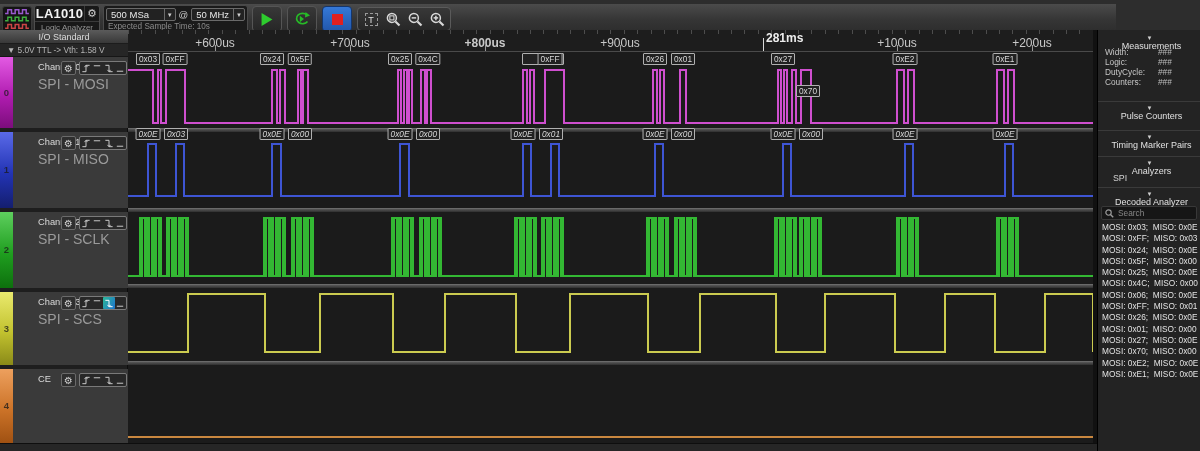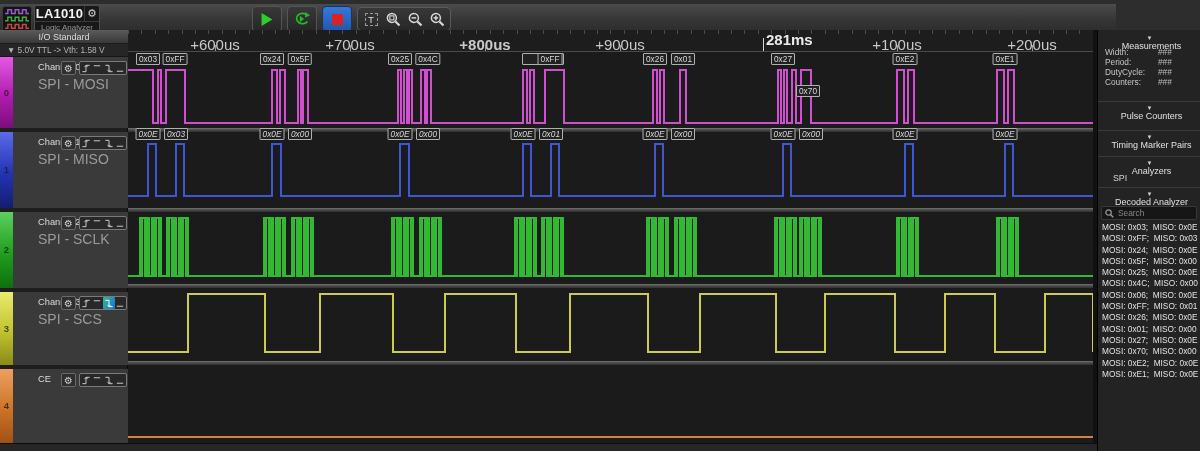--- a/index.html
+++ b/index.html
@@ -55,21 +55,21 @@
   .trig-group{position:absolute;left:79px;top:4px;width:48px;height:14px;background:#282828;
     border:1px solid #7a7a7a;border-radius:2px;display:flex;}
   .trig-btn{flex:1;display:flex;align-items:center;justify-content:center;cursor:pointer;border-radius:1px;}
   .trig-btn.active{background:linear-gradient(120deg,#2bb896,#1e74cf);}
 
   
   .wave-area{position:absolute;left:128px;top:30px;width:965px;height:413px;background:#1b1b1b;}
   .axis{position:absolute;left:0;top:0;width:965px;height:22px;background:#1d1d1d;border-bottom:1px solid #4a4a4a;}
   .axis-minor{position:absolute;left:0;top:0;width:100%;height:4px;
     background:repeating-linear-gradient(90deg,#4d4d4d 0 1px,transparent 1px 13.4px);}
-  .axis-label{position:absolute;top:6px;transform:translateX(-50%);color:#c9c9c9;font-size:15px;white-space:nowrap;}
+  .axis-label{position:absolute;top:6px;transform:translateX(-50%);color:#c9c9c9;font-size:12px;white-space:nowrap;}
   .axis-label.major{transform:none;top:1px;color:#ececec;font-weight:bold;}
   .axis-tick{position:absolute;bottom:0;width:1px;height:6px;background:#9a9a9a;}
   .axis-tick.major{height:13px;background:#d8d8d8;}
   .track{position:absolute;left:0;width:965px;}
   .track svg{position:absolute;left:0;top:0;}
   .sep{position:absolute;left:0;width:965px;height:4px;background:linear-gradient(#585858,#2f2f2f);
     border-top:1px solid #6a6a6a;}
   .hexlabel{position:absolute;top:1px;transform:translateX(-50%);background:#212121;border:1px solid #b0b0b0;
     color:#d8d8d8;font-size:8.3px;line-height:10px;padding:0 2px;border-radius:1px;white-space:nowrap;}
   .vstrip{position:absolute;left:1093px;top:30px;width:4px;height:413px;background:#111;}
@@ -106,20 +106,34 @@
         <path d="M1 22 H4 V18 H8 V22 H12 V18 H16 V22 H20 V18 H24 V22 H27" stroke="#cc4545" fill="none" stroke-width="1.6"></path>
       </svg>
     </div>
     <div class="device-box">
       <div class="device-top">
         <div class="device-name">LA1010</div>
         <div class="device-gear">⚙</div>
       </div>
       <div class="device-sub">Logic Analyzer</div>
     </div>
+    <div class="sample-box">
+      <div class="sample-row">
+        <div class="select" style="width:72px;">
+          <span class="sel-val" style="flex:1">500 MSa</span>
+          <span class="caret">▼</span>
+        </div>
+        <span class="at">@</span>
+        <div class="select" style="flex:1;">
+          <span class="sel-val" style="flex:1">50 MHz</span>
+          <span class="caret">▼</span>
+        </div>
+      </div>
+      <div class="expected">Expected Sample Time: 10s</div>
+    </div>
     <div class="tb-btn" style="left:252px">
       <svg width="12" height="13" viewBox="0 0 10 12">
         <polygon points="0,0 10,6 0,12" fill="#2ecc2e"></polygon>
       </svg>
     </div>
     <div class="tb-btn" style="left:287px">
       <svg width="18" height="16" viewBox="0 0 18 16">
         <path d="M14 4 A 6 5.2 0 1 0 14.5 10.5" stroke="#27bb27" fill="none" stroke-width="1.7"></path>
         <polygon points="12.5,1 17,4.5 12,6.5" fill="#27bb27"></polygon>
         <polygon points="6.8,4.8 11,8 6.8,11.2" fill="#27bb27"></polygon>
@@ -405,21 +419,21 @@
     <div class="sec-head" style="margin-top:5px">
       <span class="tri">▼</span>
       <span>Measurements</span>
     </div>
     <div id="meas-rows" class="meas-wrap">
         <div class="meas-row">
           <span>Width:</span>
           <span class="mval">###</span>
         </div>
         <div class="meas-row">
-          <span>Period:</span>
+          <span>Logic:</span>
           <span class="mval">###</span>
         </div>
         <div class="meas-row">
           <span>DutyCycle:</span>
           <span class="mval">###</span>
         </div>
         <div class="meas-row">
           <span>Counters:</span>
           <span class="mval">###</span>
         </div>

